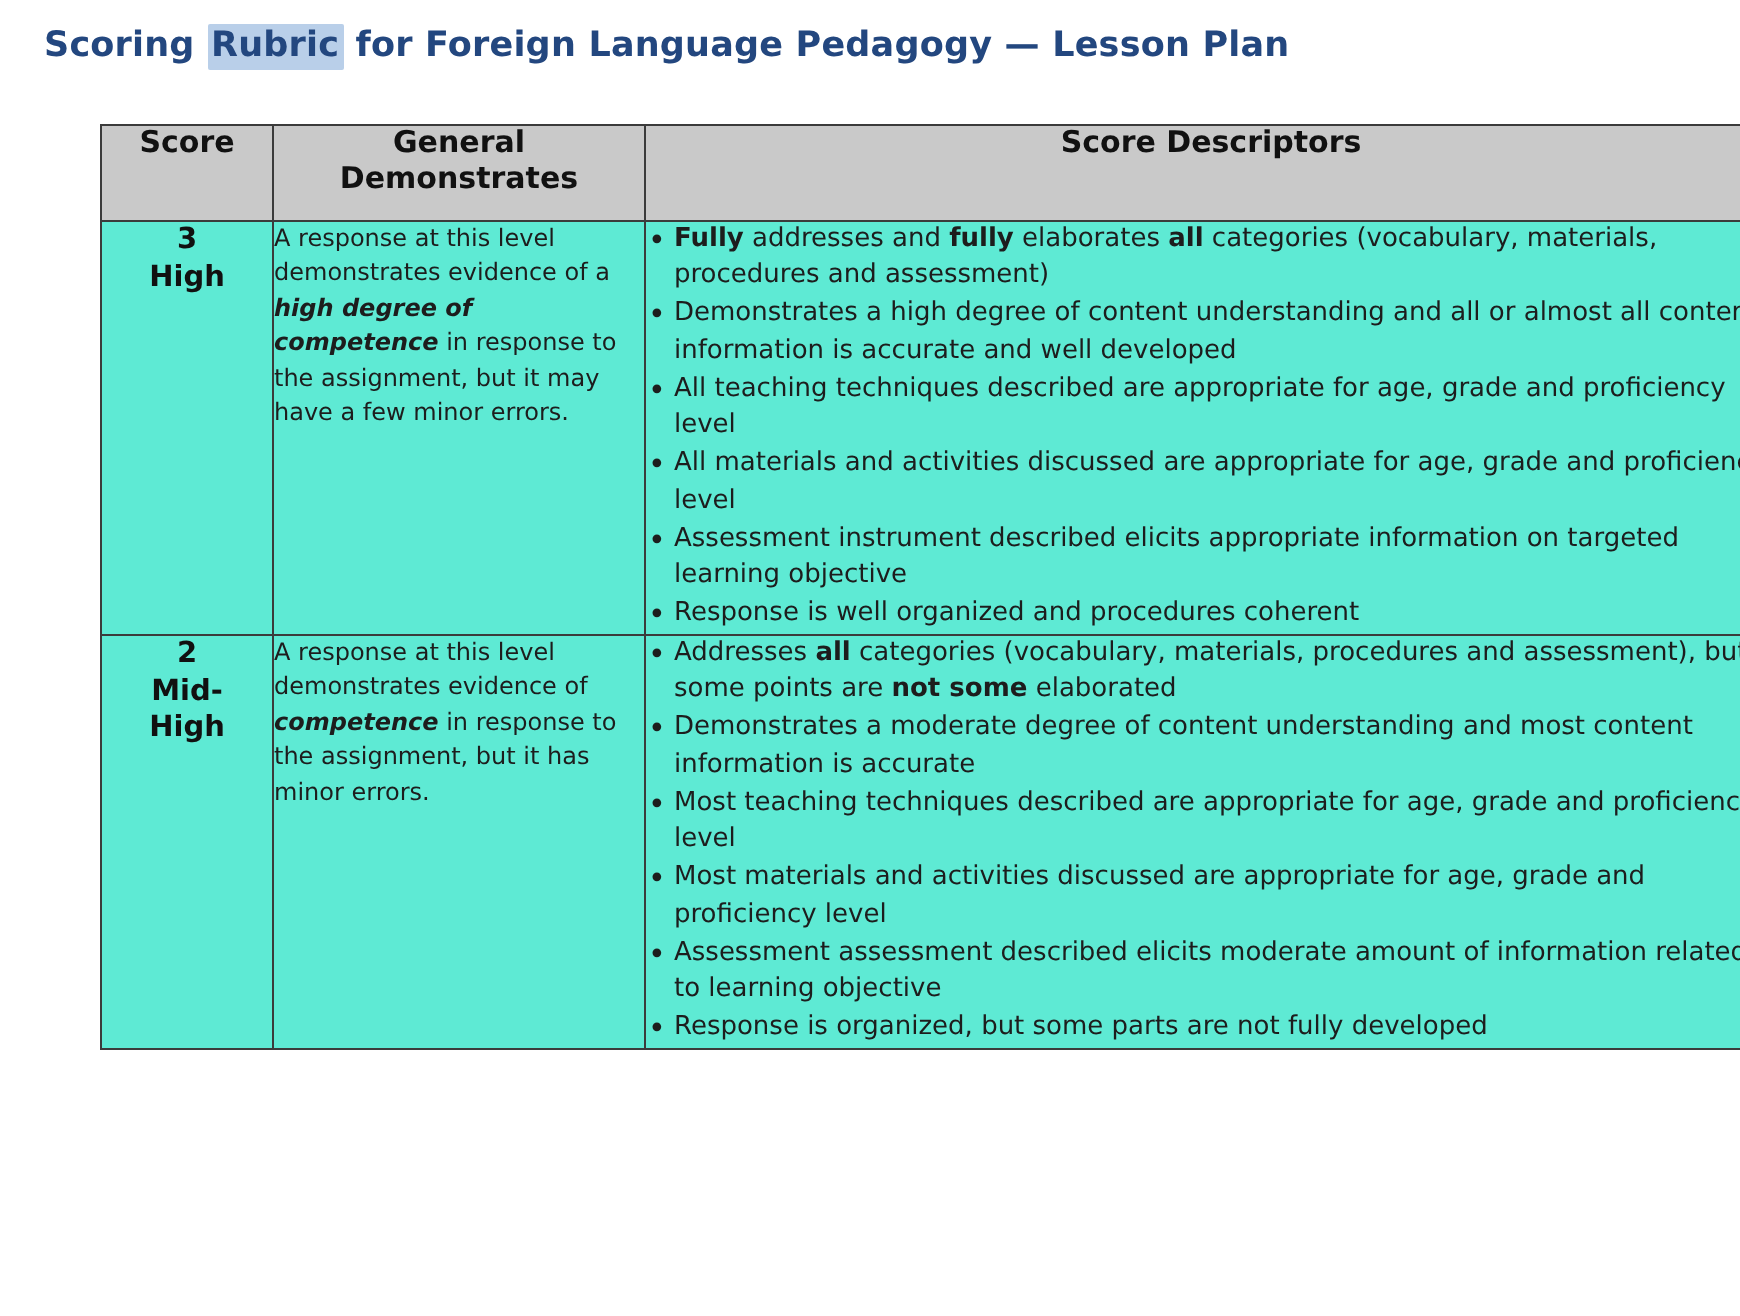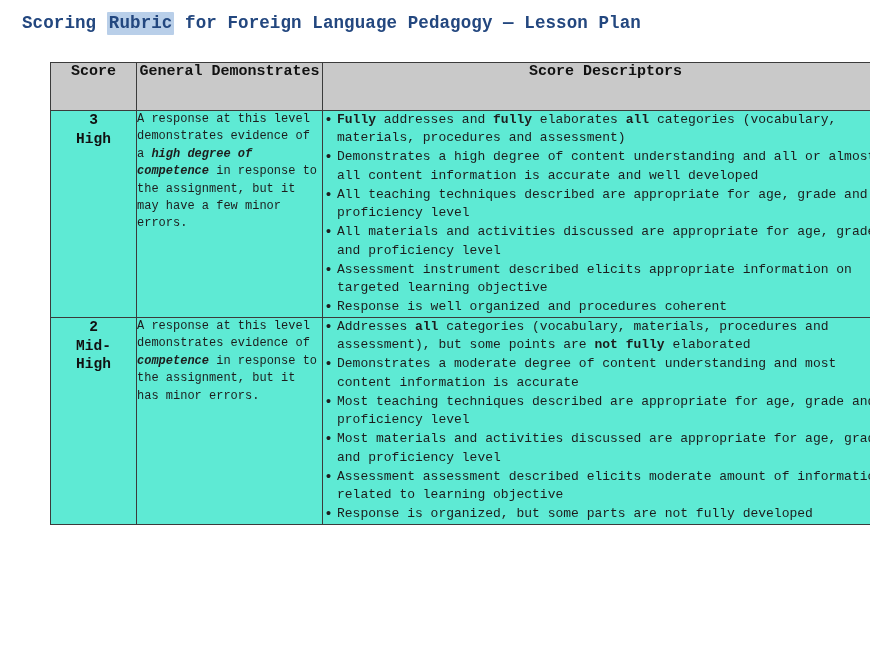--- a/index.html
+++ b/index.html
@@ -14,21 +14,20 @@
     overflow: hidden;
     font-family: "DejaVu Sans", "Liberation Sans", sans-serif;
     -webkit-font-smoothing: antialiased;
   }
 
   .page {
     position: relative;
     width: 705px;
     height: 658px;
     background: #ffffff;
-    font-family: Liberation Mono, monospace;
   }
 
   
   .doc-title {
     position: absolute;
     left: 22px;
     top: 13px;
     font-size: 17.5px;
     font-weight: bold;
     color: #23477f;
@@ -170,21 +169,21 @@
         </tr>
         <tr>
           <td class="score-cell">
             <span class="score-num">2</span>
             <span class="score-lbl">Mid-</span>
             <span class="score-lbl">High</span>
           </td>
           <td class="general-cell">A response at this level demonstrates evidence of <b>competence</b> in response to the assignment, but it has minor errors.</td>
           <td class="desc-cell">
             <ul>
-              <li>Addresses <b>all</b> categories (vocabulary, materials, procedures and assessment), but some points are <b>not fully</b> elaborated</li>
+              <li>Addresses <b>all</b> categories (vocabulary, materials, procedures and assessment), but some points are <b>not some</b> elaborated</li>
               <li>Demonstrates a moderate degree of content understanding and most content information is accurate</li>
               <li>Most teaching techniques described are appropriate for age, grade and proficiency level</li>
               <li>Most materials and activities discussed are appropriate for age, grade and proficiency level</li>
               <li>Assessment assessment described elicits moderate amount of information related to learning objective</li>
               <li>Response is organized, but some parts are not fully developed</li>
             </ul>
           </td>
         </tr>
       </tbody>
   </table>

